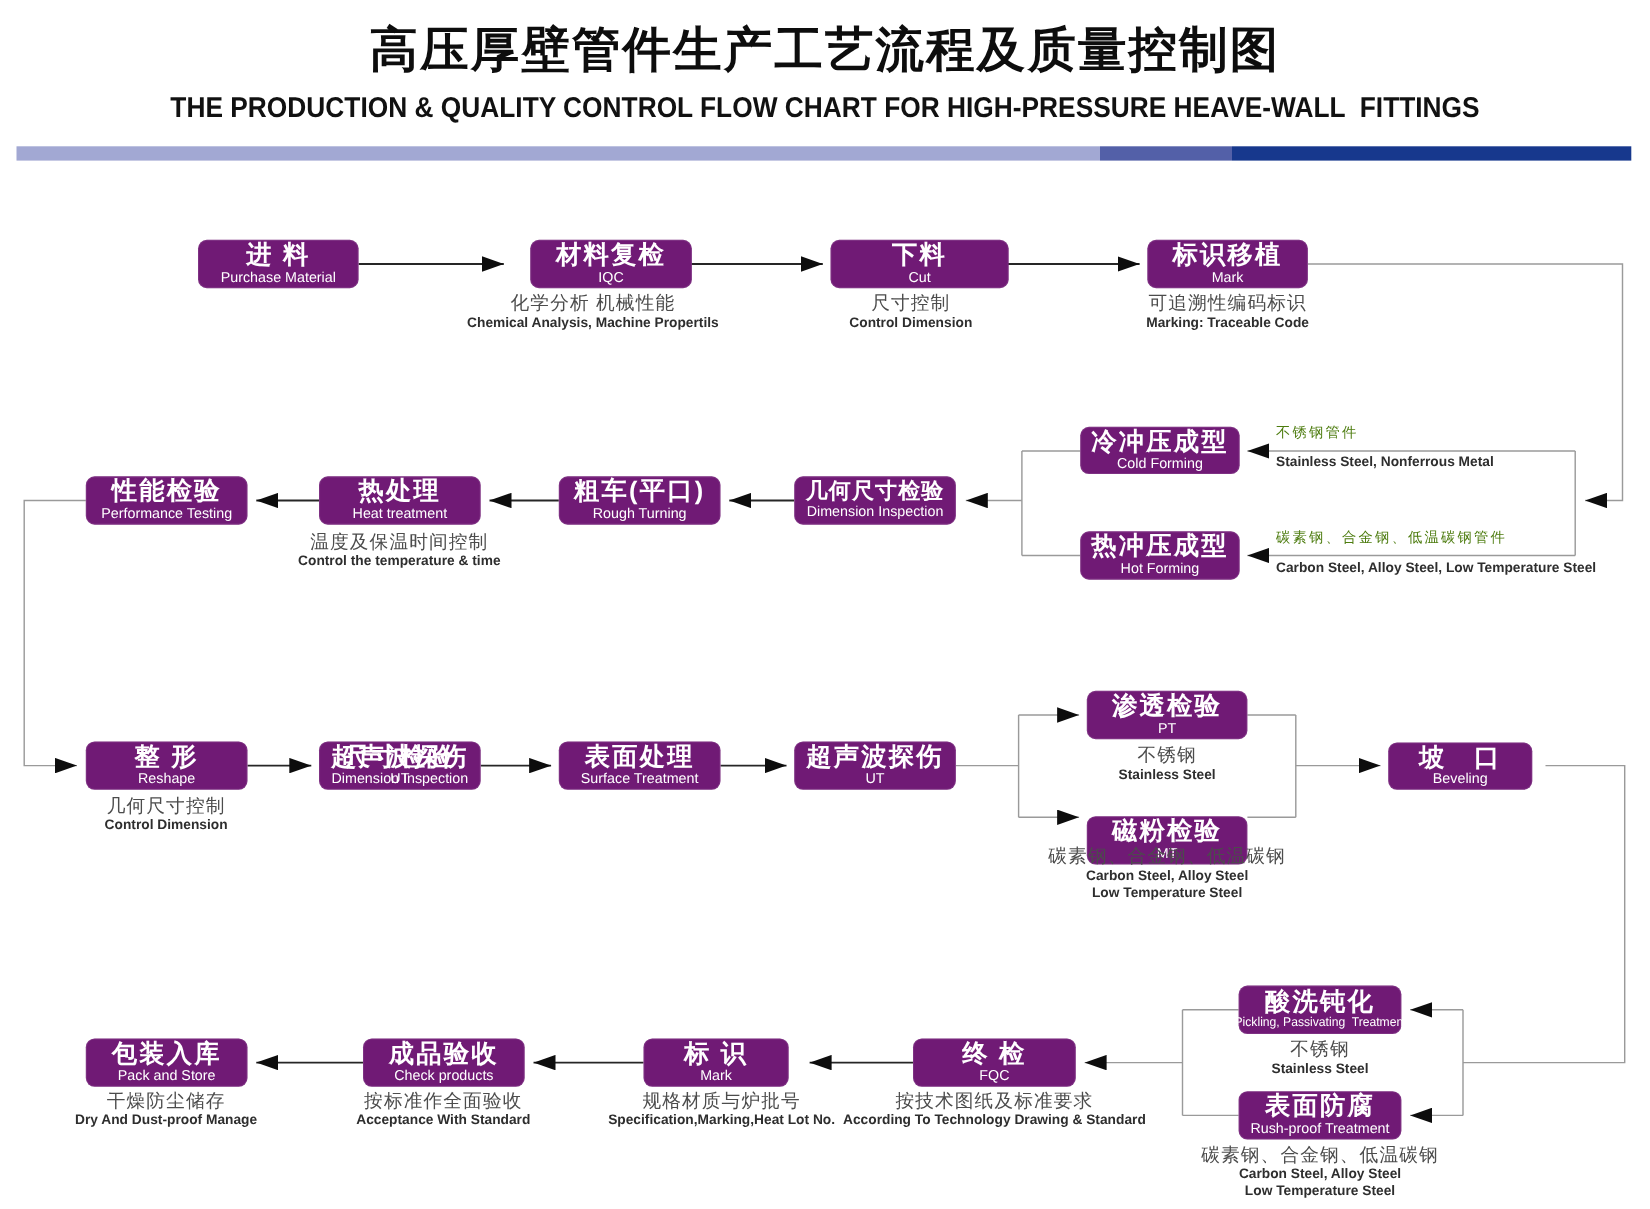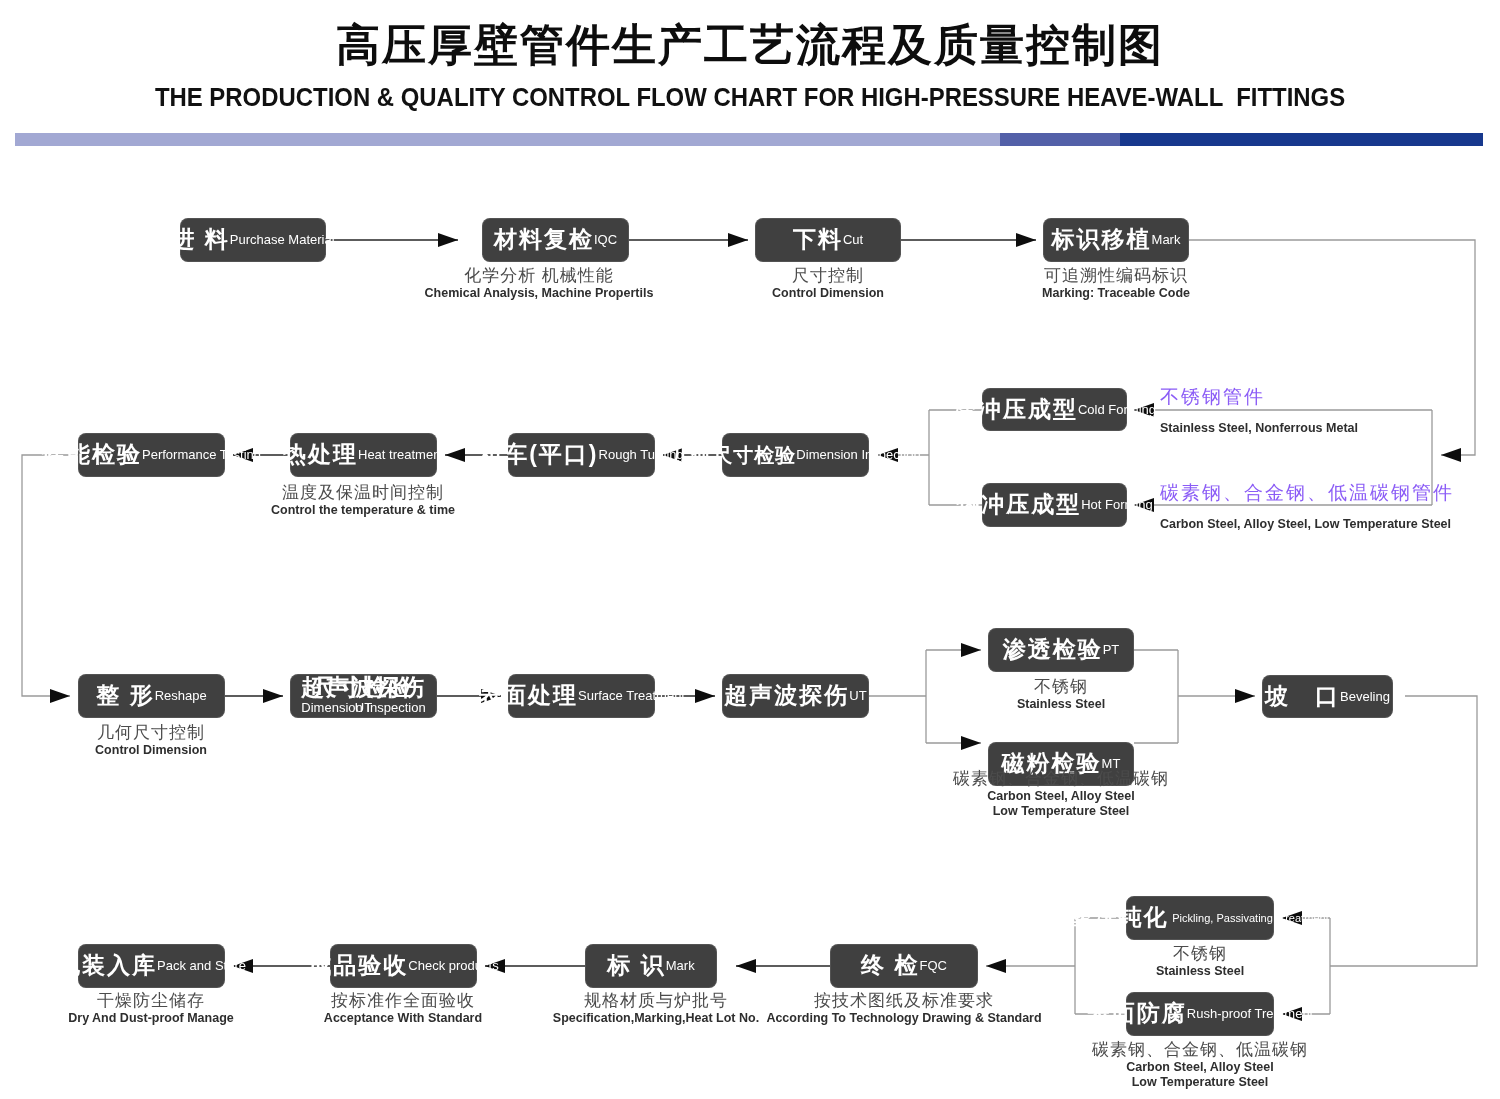--- a/index.html
+++ b/index.html
@@ -9,34 +9,34 @@
   
   .title-cn{left:0;top:16px;width:1500px;text-align:center;font-size:44px;font-weight:700;
             letter-spacing:2px;color:#0d0d0d;}
   .title-en{left:0;top:82px;width:1500px;text-align:center;font-size:26px;font-weight:700;
             color:#111;white-space:pre;transform:scaleX(0.92);transform-origin:50% 50%;}
   .bar{left:15px;top:133px;width:1468px;height:13px;display:flex;}
   .bar .seg1{width:985px;background:#a2a8d3;}
   .bar .seg2{width:120px;background:#5360a8;}
   .bar .seg3{width:363px;background:#17388d;}
   
-  .node{position:absolute;height:44px;background:#404040;border-radius:8px;color:#fff;
-        display:flex;flex-direction:row;align-items:center;justify-content:center;
+  .node{position:absolute;height:44px;background:#701a75;border-radius:8px;color:#fff;
+        display:flex;flex-direction:column;align-items:center;justify-content:center;
         box-shadow:inset 0 0 0 1px rgba(255,255,255,0.10);}
   .node .cn{font-size:23px;font-weight:700;letter-spacing:2px;line-height:1.02;white-space:pre;}
   .node .cn.cn6{font-size:20px;letter-spacing:1px;}
   .node .en{font-size:13px;line-height:1.15;margin-top:1px;white-space:pre;}
   .node .en.ensm{font-size:11.5px;transform:scaleX(0.96);}
   .layer{position:absolute;inset:0;display:flex;flex-direction:column;align-items:center;justify-content:center;}
   
   .note{position:absolute;width:320px;text-align:center;}
   .note .ncn{font-size:17px;color:#4c4c4c;letter-spacing:1px;line-height:1.2;}
   .note .nen{font-size:12.5px;font-weight:700;color:#2e2e2e;line-height:1.2;}
   .sidenote{position:absolute;text-align:left;}
-  .sidenote .ncn{font-size:19px;color:#8b5cf6;letter-spacing:2px;}
+  .sidenote .ncn{font-size:13px;color:#4d7c0f;letter-spacing:2px;}
   .sidenote .nen{font-size:12.5px;font-weight:700;color:#2e2e2e;margin-top:11px;}
   svg.wires{position:absolute;left:0;top:0;}
   .f{stroke:#262626;stroke-width:1.6;fill:none;}
   .r{stroke:#9a9a9a;stroke-width:1.3;fill:none;}
 </style>
 </head>
 <body>
 
 <div class="abs title-cn">高压厚壁管件生产工艺流程及质量控制图</div>
 <div class="abs title-en">THE PRODUCTION &amp; QUALITY CONTROL FLOW CHART FOR HIGH-PRESSURE HEAVE-WALL  FITTINGS</div>
@@ -103,21 +103,21 @@
 </svg>
 
 <div class="node" style="left:180px;top:218px;width:146px">
   <div class="cn">进 料</div>
   <div class="en">Purchase Material</div>
 </div>
 <div class="node" style="left:482px;top:218px;width:147px">
   <div class="cn">材料复检</div>
   <div class="en">IQC</div>
 </div>
-<div class="node" style="left:755px;top:218px;width:146px">
+<div class="node" style="left:755px;top:218px;width:162px">
   <div class="cn">下料</div>
   <div class="en">Cut</div>
 </div>
 <div class="node" style="left:1043px;top:218px;width:146px">
   <div class="cn">标识移植</div>
   <div class="en">Mark</div>
 </div>
 
 <div class="node" style="left:982px;top:388px;width:145px;height:43px">
   <div class="cn">冷冲压成型</div>

